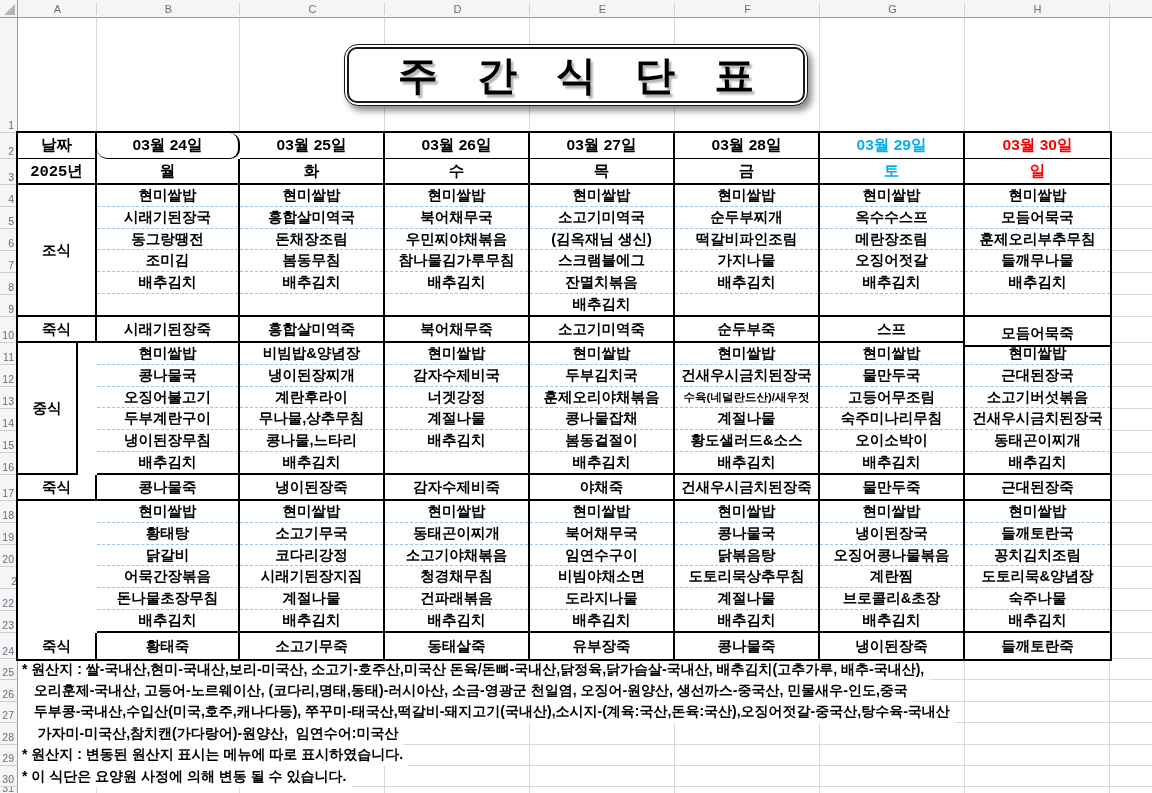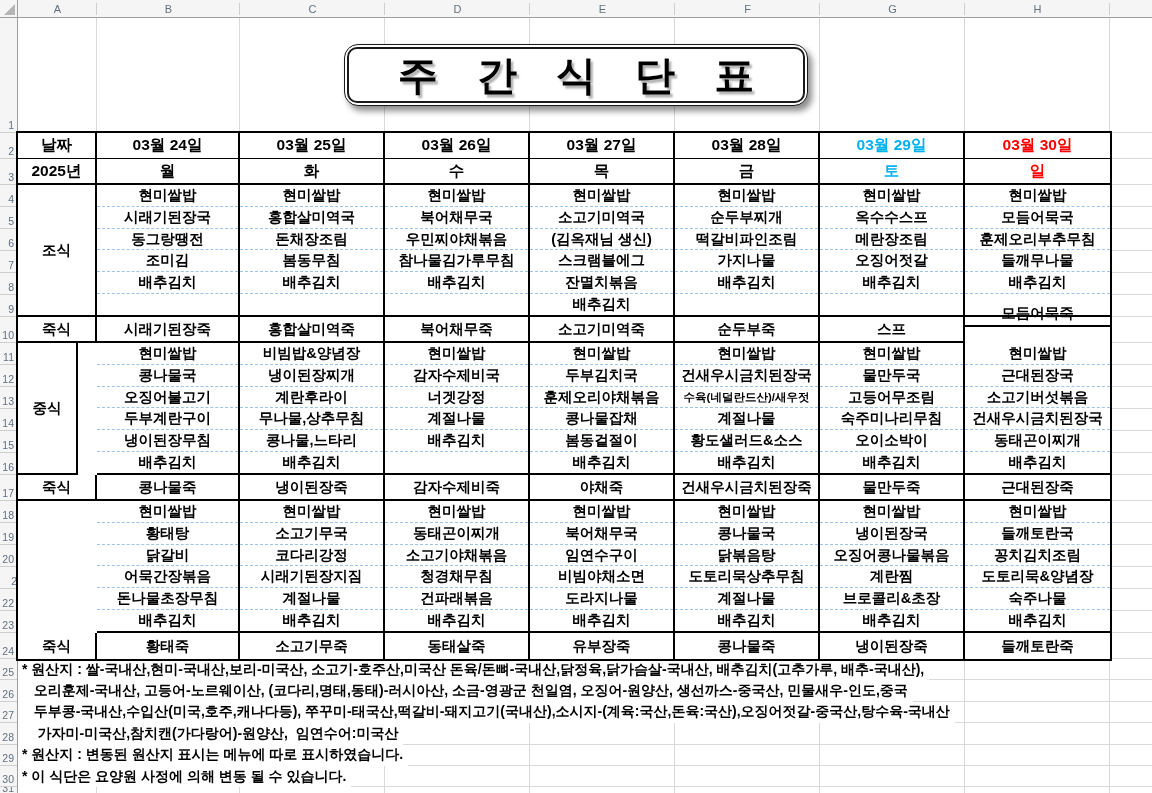--- a/index.html
+++ b/index.html
@@ -167,22 +167,22 @@
       <div class="hsep" style="left: 0px; top: 747px; width: 17px; height: 1px;"></div>
       <div class="rlabel" style="left: 0px; top: 748px; width: 17px; height: 21.4px;">30</div>
       <div class="hsep" style="left: 0px; top: 768.4px; width: 17px; height: 1px;"></div>
       <div class="rlabel" style="left: 0px; top: 769.4px; width: 17px; height: 8.6px;">31</div>
     </div>
   <div id="corner">
       <div class="tri"></div>
     </div>
   <div id="tbl">
       <div class="c br2 bb1 hdrtxt" style="left: 0px; top: 0px; width: 79px; height: 26px;">날짜</div>
-      <div class="c br2 bb2 hdrtxt" style="left: 0px; top: 26px; width: 79px; height: 26px;">2025년</div>
-      <div class="c bb1 hdrtxt br2" style="left: 79px; top: 0px; width: 143px; height: 26px; color: rgb(0, 0, 0);">03월 24일</div>
+      <div class="c br2 bb2 hdrtxt" style="left: 0px; top: 26px; width: 79px; height: 26px; font-family: Liberation Mono, monospace;">2025년</div>
+      <div class="c bb1 hdrtxt br2" style="left: 79px; top: 0px; width: 143px; height: 26px; color: rgb(0, 0, 0); border-radius: 10px;">03월 24일</div>
       <div class="c bb2 hdrtxt br2" style="left: 79px; top: 26px; width: 143px; height: 26px; color: rgb(0, 0, 0);">월</div>
       <div class="c bb1 hdrtxt br2" style="left: 222px; top: 0px; width: 145px; height: 26px; color: rgb(0, 0, 0);">03월 25일</div>
       <div class="c bb2 hdrtxt br2" style="left: 222px; top: 26px; width: 145px; height: 26px; color: rgb(0, 0, 0);">화</div>
       <div class="c bb1 hdrtxt br2" style="left: 367px; top: 0px; width: 145px; height: 26px; color: rgb(0, 0, 0);">03월 26일</div>
       <div class="c bb2 hdrtxt br2" style="left: 367px; top: 26px; width: 145px; height: 26px; color: rgb(0, 0, 0);">수</div>
       <div class="c bb1 hdrtxt br2" style="left: 512px; top: 0px; width: 145px; height: 26px; color: rgb(0, 0, 0);">03월 27일</div>
       <div class="c bb2 hdrtxt br2" style="left: 512px; top: 26px; width: 145px; height: 26px; color: rgb(0, 0, 0);">목</div>
       <div class="c bb1 hdrtxt br2" style="left: 657px; top: 0px; width: 145px; height: 26px; color: rgb(0, 0, 0);">03월 28일</div>
       <div class="c bb2 hdrtxt br2" style="left: 657px; top: 26px; width: 145px; height: 26px; color: rgb(0, 0, 0);">금</div>
       <div class="c bb1 hdrtxt br2" style="left: 802px; top: 0px; width: 145px; height: 26px; color: rgb(0, 176, 240);">03월 29일</div>
@@ -246,21 +246,21 @@
         <div class="item">배추김치</div>
         <div class="item"></div>
       </div>
       <div class="c br2 bb2" style="left: 0px; top: 184px; width: 79px; height: 26px;">죽식</div>
       <div class="c br2 bb2" style="left: 79px; top: 184px; width: 143px; height: 26px;">시래기된장죽</div>
       <div class="c br2 bb2" style="left: 222px; top: 184px; width: 145px; height: 26px;">홍합살미역죽</div>
       <div class="c br2 bb2" style="left: 367px; top: 184px; width: 145px; height: 26px;">북어채무죽</div>
       <div class="c br2 bb2" style="left: 512px; top: 184px; width: 145px; height: 26px;">소고기미역죽</div>
       <div class="c br2 bb2" style="left: 657px; top: 184px; width: 145px; height: 26px;">순두부죽</div>
       <div class="c br2 bb2" style="left: 802px; top: 184px; width: 145px; height: 26px;">스프</div>
-      <div class="c  bb2" style="left: 947px; top: 168px; width: 145px; height: 26px;">모듬어묵죽</div>
+      <div class="c  bb2" style="left: 947px; top: 188px; width: 145px; height: 26px;">모듬어묵죽</div>
       <div class="c br2 bb2" style="left: 0px; top: 210px; width: 60px; height: 132px;">중식</div>
       <div class="stack bb2 br2" style="left: 79px; top: 210px; width: 143px; height: 132px;">
         <div class="item">현미쌀밥</div>
         <div class="item">콩나물국</div>
         <div class="item">오징어불고기</div>
         <div class="item">두부계란구이</div>
         <div class="item">냉이된장무침</div>
         <div class="item">배추김치</div>
       </div>
       <div class="stack bb2 br2" style="left: 222px; top: 210px; width: 145px; height: 132px;">

